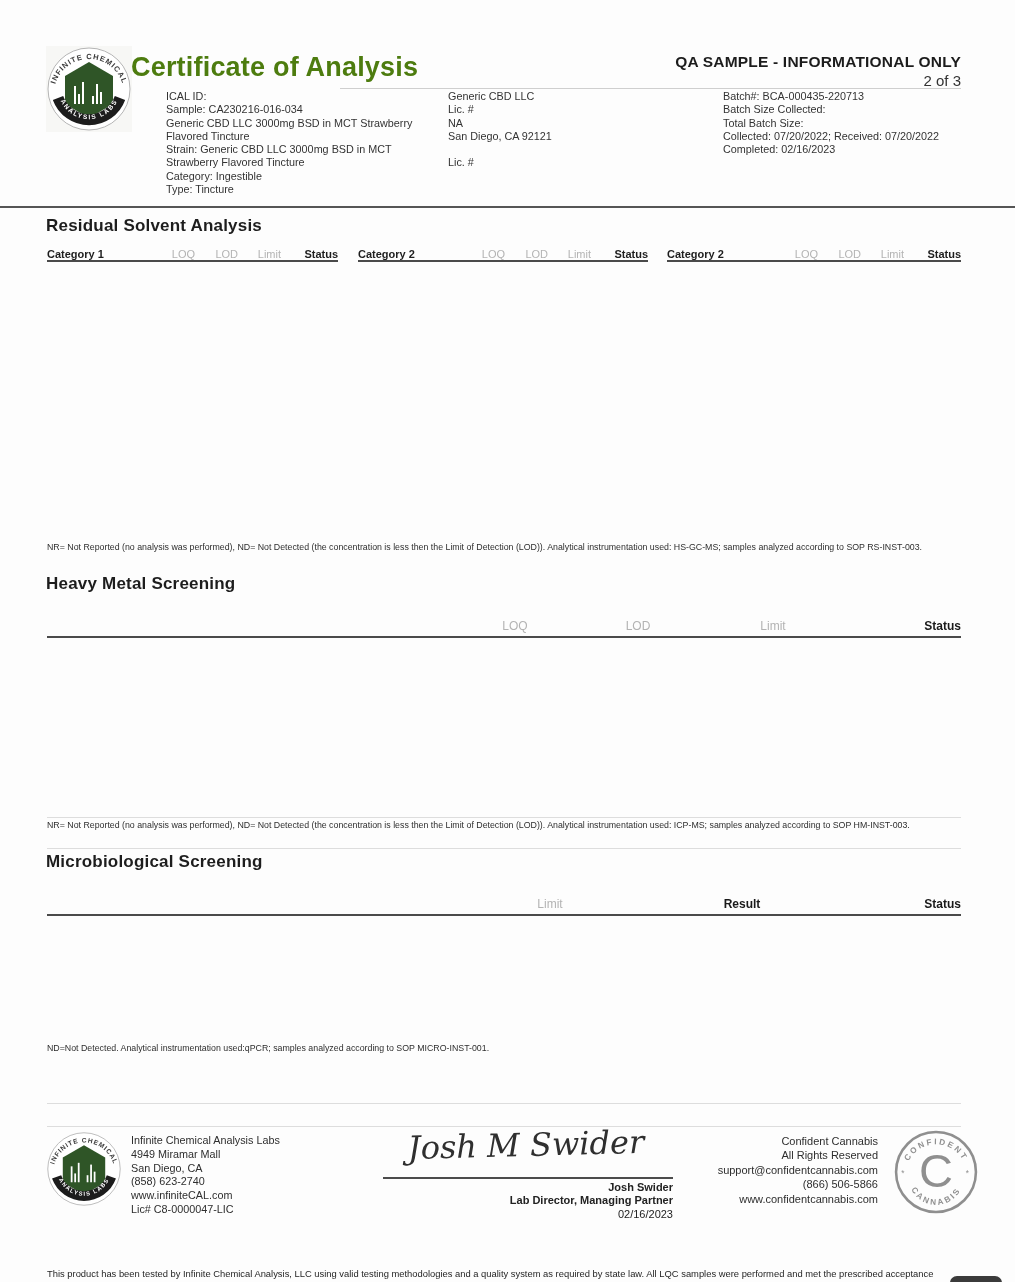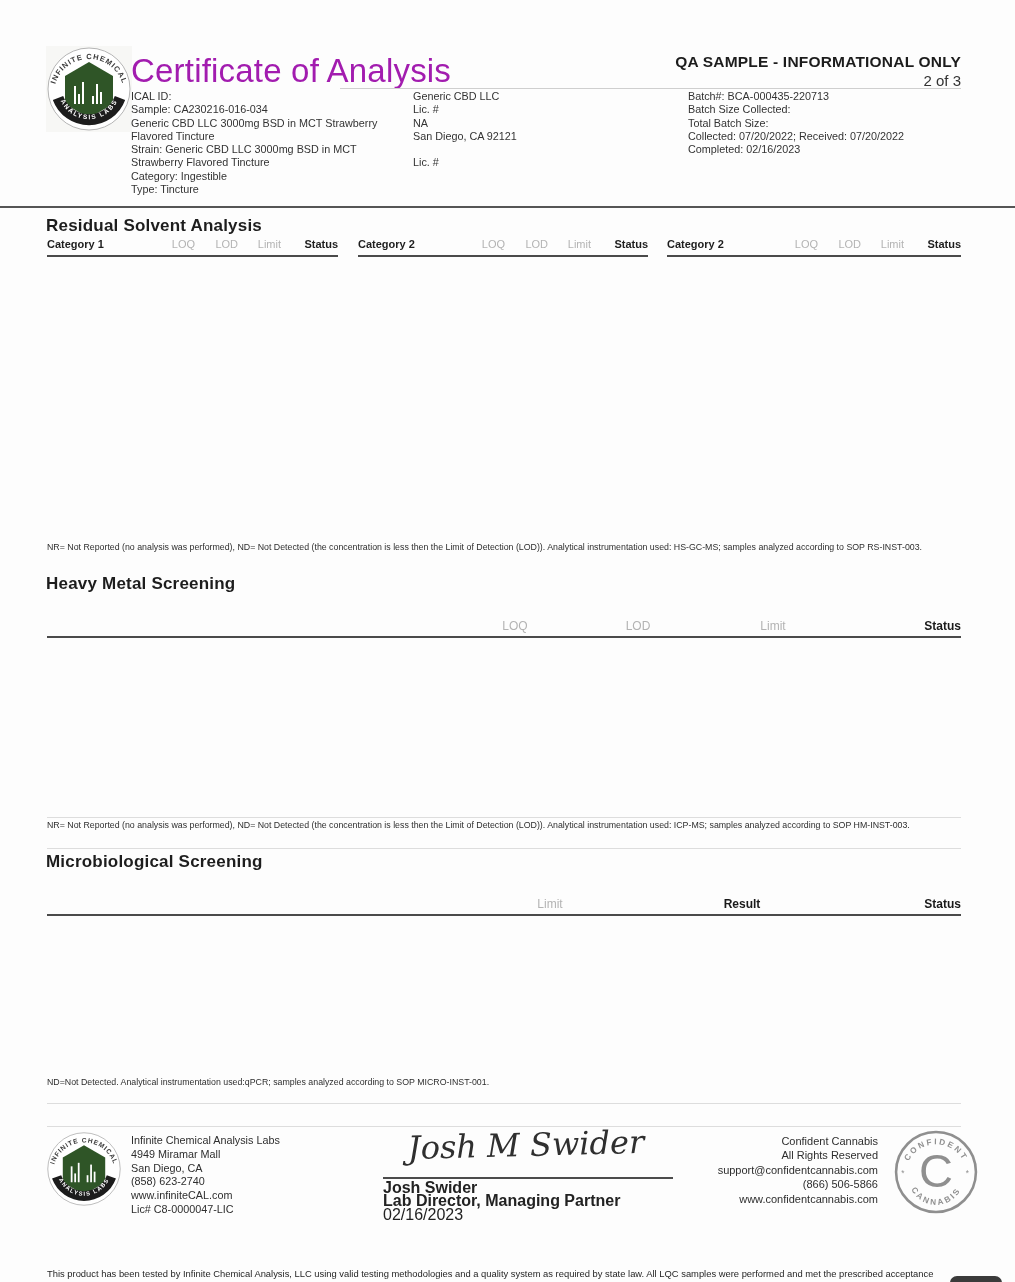--- a/index.html
+++ b/index.html
@@ -2,36 +2,36 @@
 <html><head>
 <meta charset="utf-8">
 <style>
   * { margin:0; padding:0; box-sizing:border-box; }
   html,body { width:1015px; height:1282px; }
   body { font-family:"Liberation Sans", sans-serif; color:#2b2b2b; background:#fdfdfd; }
   .page { position:relative; width:1015px; height:1282px; background:#fdfdfd; overflow:hidden; }
 
   
   .logo-box { position:absolute; left:46px; top:46px; width:86px; height:86px; background:#f7f7f5; }
-  .doc-title { position:absolute; left:131px; top:52px; font-size:33px; font-weight:400; color:#a21caf; letter-spacing:.2px; }
+  .doc-title { position:absolute; left:131px; top:52px; font-size:27px; font-weight:700; color:#4d7c0f; letter-spacing:.2px; }
   .qa-label { position:absolute; right:54px; top:53px; font-size:15.5px; font-weight:700; color:#1c1c1c; letter-spacing:.2px;text-align:right; }
   .page-num { position:absolute; right:54px; top:72px; font-size:15px; color:#333;text-align:right; }
   .qa-rule { position:absolute; left:340px; right:54px; top:88px; height:1px; background:#cfcfcf; }
-  .info-col { position:absolute; top:90px; font-size:10.8px; line-height:13.3px; color:#333; }
+  .info-col { position:absolute; top:90px; font-size:10.8px; line-height:13.3px; color:#333;margin-left:35px; }
   .info-col.c1 { left:131px; width:282px; }
   .info-col.c2 { left:413px; width:262px; }
   .info-col.c3 { left:688px; width:275px; }
   .info-line { min-height:13.3px; white-space:nowrap; }
   .header-divider { position:absolute; left:0; top:206px; width:1015px; height:2px; background:#555; }
 
   
   .section-title { position:absolute; left:46px; font-size:17px; font-weight:700; color:#1d1d1d; letter-spacing:.2px; }
 
   
-  .rs-group { position:absolute; top:238px; display:flex; align-items:flex-end; border-bottom:2px solid #4a4a4a; padding-bottom:5px; }
+  .rs-group { position:absolute; top:248px; display:flex; align-items:flex-end; border-bottom:2px solid #4a4a4a; }
   .rs-cat { font-weight:700; font-size:11px; color:#1d1d1d; flex:1; }
   .col-gray { color:#b3b3b3; font-size:11px; width:43px; text-align:right; }
   .col-status { font-weight:700; font-size:11px; color:#1d1d1d; width:57px; text-align:right; }
 
   
   .head-row { position:absolute; left:47px; width:914px; height:20px; border-bottom:2px solid #4a4a4a; }
   .head-row span { position:absolute; bottom:3px; width:100px; text-align:center; font-size:12px; }
   .head-row .gray { color:#b3b3b3; }
   .head-row .bold { color:#1a1a1a; font-weight:700; }
   .head-row .right-end { right:0; text-align:right; width:120px; }
@@ -40,21 +40,21 @@
   .footnote { position:absolute; left:47px; width:914px; font-size:8.8px; line-height:11.5px; color:#2e2e2e; }
   .thin-rule { position:absolute; left:47px; width:914px; height:1px; background:#ddd; }
 
   
   .footer-logo { position:absolute; left:46px; top:1131px; width:76px; height:76px; }
   .lab-info { position:absolute; left:131px; top:1134px; font-size:10.8px; line-height:13.8px; color:#2e2e2e; }
   .sig-script { position:absolute; left:378px; top:1126px; width:296px; text-align:center;
                 font-family:"DejaVu Serif", serif; font-style:italic; font-size:32px; color:#2f2f2f;
                 transform:rotate(-1.5deg); white-space:nowrap; }
   .sig-line { position:absolute; left:383px; top:1177px; width:290px; height:2px; background:#4c4c4c; }
-  .sig-block { position:absolute; left:383px; top:1181px; width:290px; text-align:left; font-size:16px; line-height:13.3px; color:#222; }
+  .sig-block { position:absolute; left:383px; top:1181px; width:290px; text-align:right; font-size:11px; line-height:13.3px; color:#222; }
   .sig-block .b { font-weight:700; }
   .cc-info { position:absolute; right:137px; top:1134px; text-align:right; font-size:11px; line-height:14.4px; color:#2e2e2e; }
   .cc-logo { position:absolute; left:893px; top:1129px; width:86px; height:86px; }
 
   .disclaimer { position:absolute; left:47px; top:1224px; width:916px; font-size:9.4px; line-height:11.7px; color:#1f1f1f;margin-top:44px; }
   .bottom-widget { position:absolute; left:950px; top:1276px; width:52px; height:14px; border-radius:7px; background:#3b3b3b; }
 </style>
 </head>
 <body>
 
@@ -164,21 +164,21 @@
 
   <div class="section-title" style="top:852px;">Microbiological Screening</div>
 
   <div class="head-row" style="top:896px;">
     <span class="gray" style="left:453px;">Limit</span>
     <span class="bold" style="left:645px;">Result</span>
     <span class="bold right-end">Status</span>
   </div>
 
   <div class="thin-rule" style="top:1103px;"></div>
-  <div class="footnote" style="top:1077px;">ND=Not Detected. Analytical instrumentation used:qPCR; samples analyzed according to SOP MICRO-INST-001.</div>
+  <div class="footnote" style="top:1043px;">ND=Not Detected. Analytical instrumentation used:qPCR; samples analyzed according to SOP MICRO-INST-001.</div>
   <div class="thin-rule" style="top:1126px;"></div>
 
   <div class="footer-logo">
     <svg width="76" height="76" viewBox="0 0 86 86">
       <circle cx="43" cy="43" r="41" fill="#ffffff" stroke="#b5b5b5" stroke-width="1"></circle>
       <defs>
         <path id="arcTopF" d="M 8,48 A 35,35 0 0 1 78,48"></path>
         <path id="arcBotF" d="M 13,50 A 31,31 0 0 0 73,50"></path>
       </defs>
       <polygon points="43,16 67,30 67,58 43,72 19,58 19,30" fill="#2f5527"></polygon>

